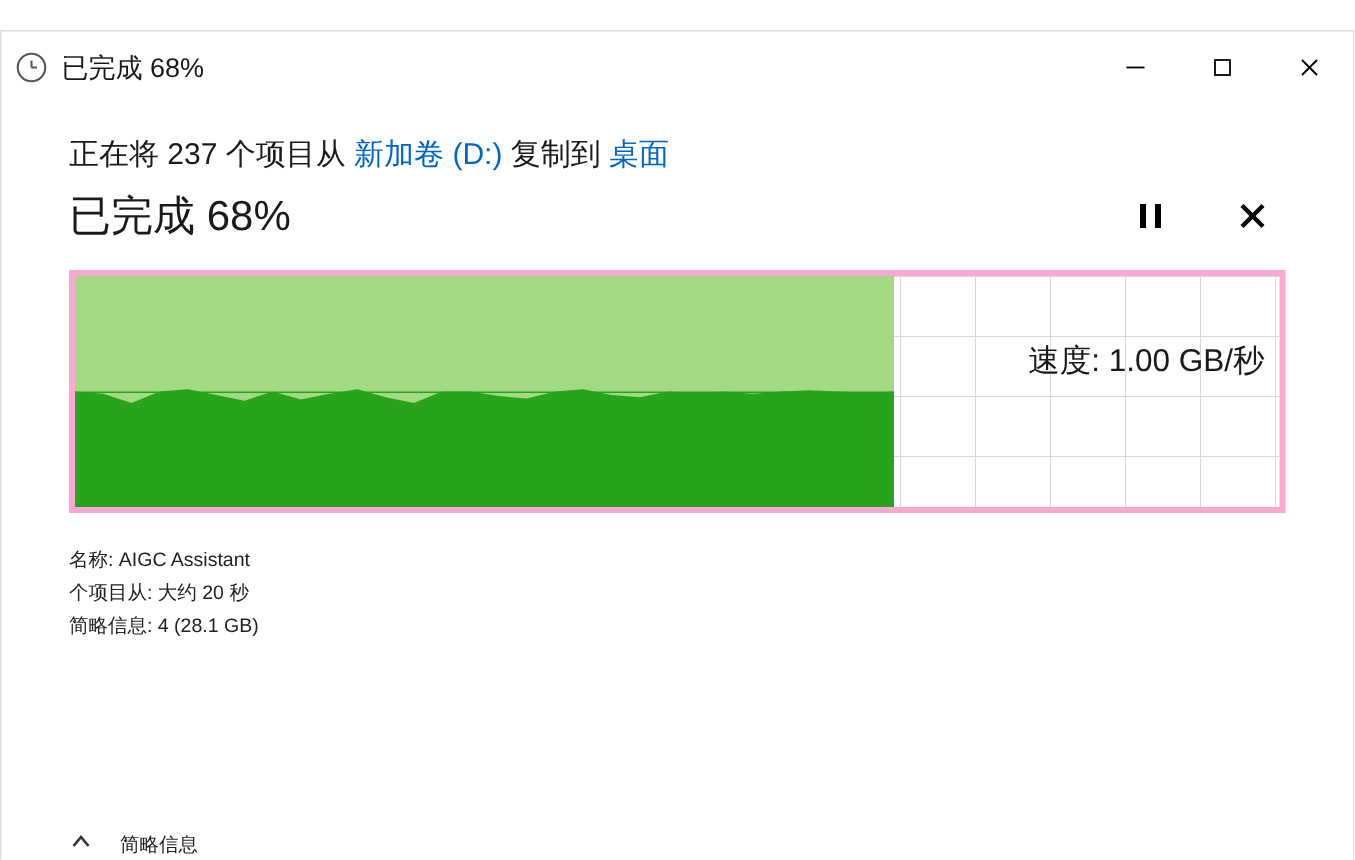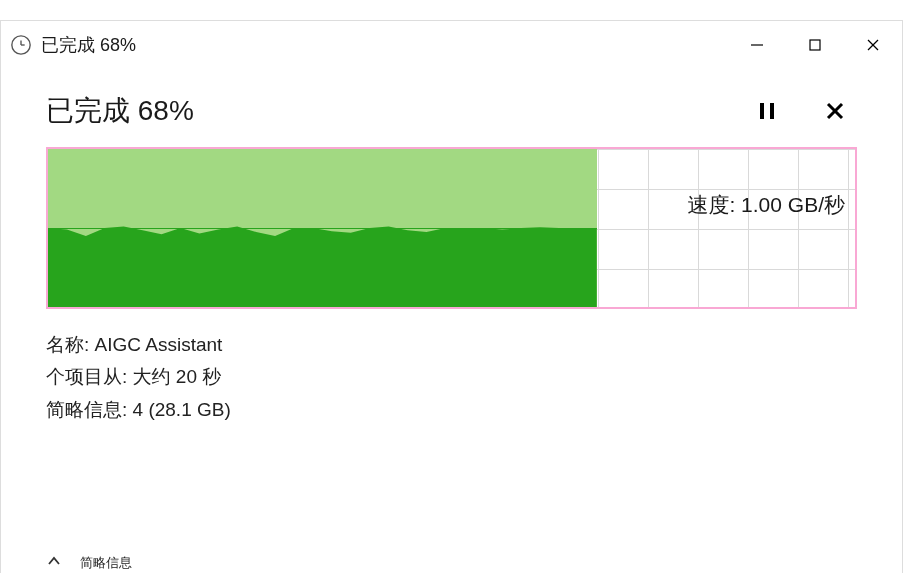--- a/index.html
+++ b/index.html
@@ -77,21 +77,21 @@
   align-items: center;
   justify-content: center;
   cursor: pointer;
   font-size: 22px;
   font-weight: bold;
   margin-left: 24px;
 }
 .chart-wrap {
   position: relative;
   height: 162px;
-  border: 2px solid #f9a8d4;
+  border: 4px solid #f9a8d4;
   margin-bottom: 20px;
 }
 .chart-grid {
   position: absolute;
   inset: 0;
   background-image:
     linear-gradient(to right, #d9d9d9 1px, transparent 1px),
     linear-gradient(to bottom, #d9d9d9 1px, transparent 1px);
   background-size: 50px 40px;
 }
@@ -117,21 +117,21 @@
 }
 .speed-label {
   position: absolute;
   right: 10px;
   top: 42px;
   font-size: 21px;
   color: #1a1a1a;
   background: transparent;
 }
 .details {
-  font-size: 19px;
+  font-size: 13px;
   color: #222;
   line-height: 1.7;
 }
 .details-row { margin: 0; }
 .footer {
   padding: 10px 45px 20px 45px;
   display: flex;
   align-items: center;
   font-size: 13px;
   color: #222;
@@ -168,20 +168,23 @@
       <div class="window-btn close">
         <svg width="14" height="14" viewBox="0 0 14 14">
             <line x1="2" y1="2" x2="12" y2="12" stroke="#000" stroke-width="1.3"></line>
             <line x1="12" y1="2" x2="2" y2="12" stroke="#000" stroke-width="1.3"></line>
           </svg>
       </div>
     </div>
   </div>
 
   <div class="content">
+    <div class="copy-line">
+      <span>正在将 237 个项目从 </span><a href="#">新加卷 (D:)</a><span> 复制到 </span><a href="#">桌面</a>
+    </div>
 
     <div class="progress-header">
       <div class="progress-title">已完成 68%</div>
       <div class="action-btn">
         <svg width="20" height="20" viewBox="0 0 20 20">
             <rect x="3" y="2" width="4" height="16" fill="#000"></rect>
             <rect x="13" y="2" width="4" height="16" fill="#000"></rect>
           </svg>
       </div>
       <div class="action-btn">

